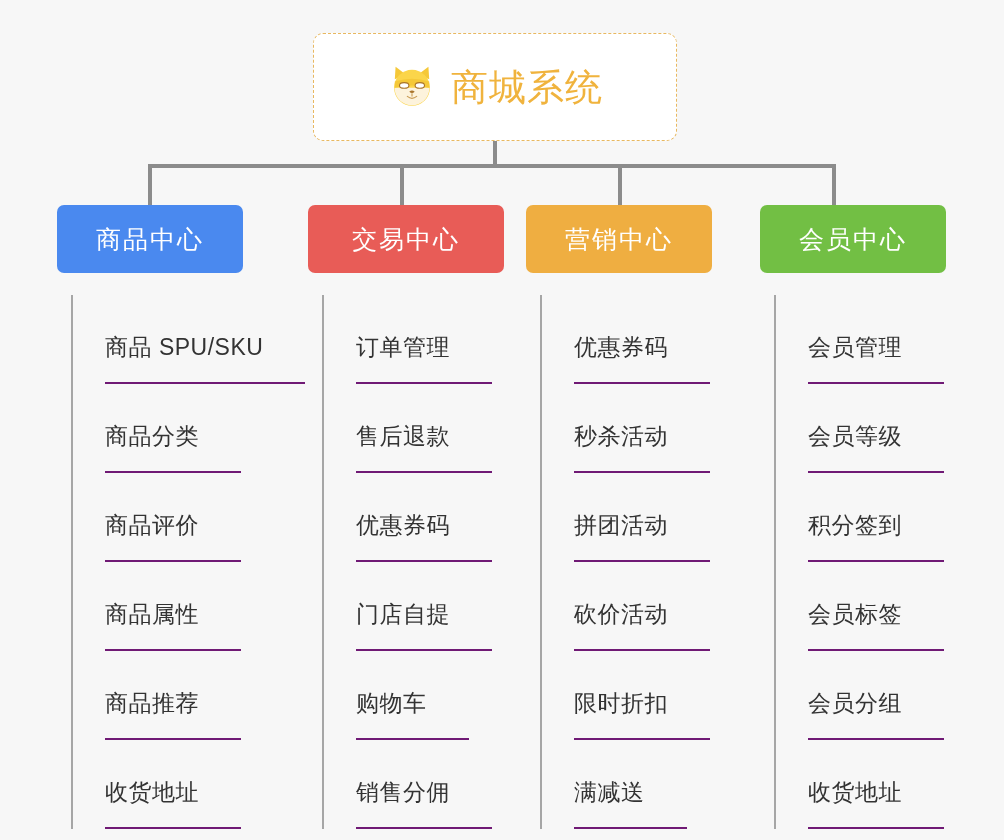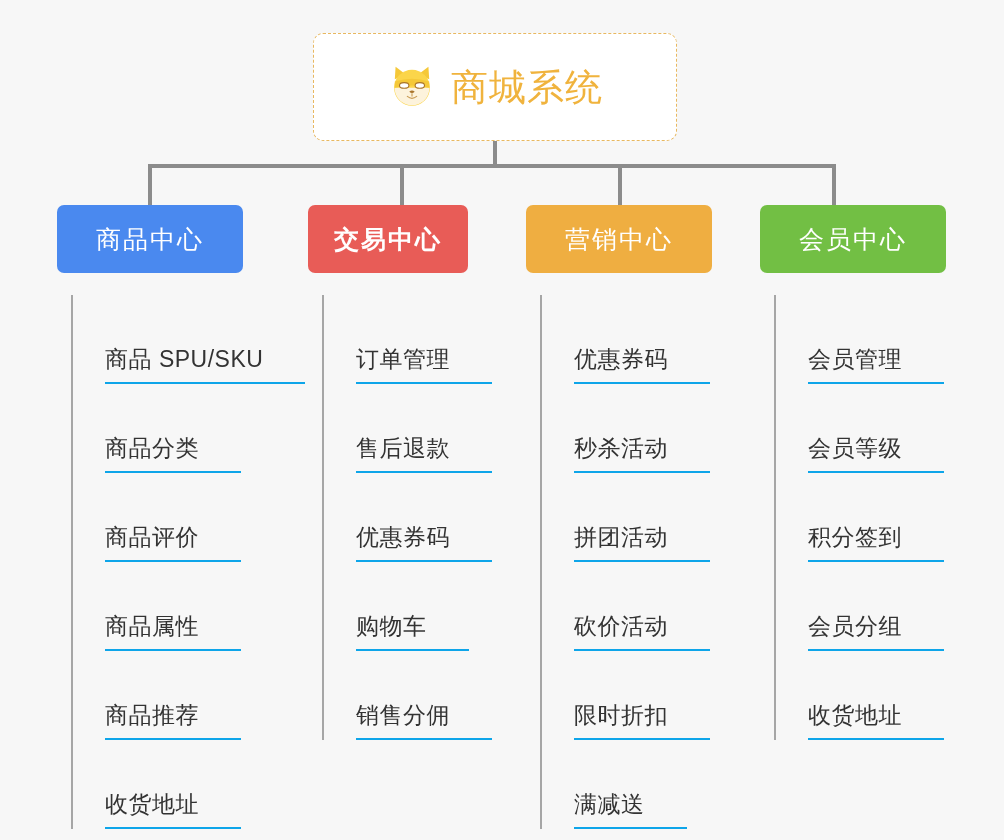--- a/index.html
+++ b/index.html
@@ -94,21 +94,21 @@
     border-radius: 7px;
     display: flex;
     align-items: center;
     justify-content: center;
     color: #ffffff;
     font-size: 25px;
     letter-spacing: 2px;
     white-space: nowrap;
   }
   .column.c0 .cat-header { width: 186px; }
-  .column.c1 .cat-header { width: 160px; font-weight: bold; }
+  .column.c1 .cat-header { width: 196px; }
   .column.c2 .cat-header { width: 186px; }
   .column.c3 .cat-header { width: 186px; }
 
   
   .leaf-list {
     position: relative;
     margin-top: 22px;
     margin-left: 14px;
     padding-left: 0;
     border-left: 2px solid #a6a6a6;
@@ -116,22 +116,22 @@
 
   .leaf-item {
     position: relative;
     height: 89px;
     display: flex;
     align-items: flex-end;
     padding-left: 32px;
   }
   .leaf-underline {
     display: inline-block;
-    border-bottom: 2px solid #0ea5e9;
-    padding-bottom: 7px;
+    border-bottom: 2px solid #701a75;
+    padding-bottom: 19px;
     padding-right: 42px;
   }
   .leaf-label {
     font-size: 23px;
     color: #333333;
     white-space: nowrap;
     letter-spacing: 0.5px;
   }
 </style>
 </head>
@@ -206,20 +206,23 @@
       <div class="leaf-item">
           <span class="leaf-underline"><span class="leaf-label">订单管理</span></span>
         </div>
       <div class="leaf-item">
           <span class="leaf-underline"><span class="leaf-label">售后退款</span></span>
         </div>
       <div class="leaf-item">
           <span class="leaf-underline"><span class="leaf-label">优惠券码</span></span>
         </div>
       <div class="leaf-item">
+          <span class="leaf-underline"><span class="leaf-label">门店自提</span></span>
+        </div>
+      <div class="leaf-item">
           <span class="leaf-underline"><span class="leaf-label">购物车</span></span>
         </div>
       <div class="leaf-item">
           <span class="leaf-underline"><span class="leaf-label">销售分佣</span></span>
         </div>
     </div>
   </div>
 
   <div class="column c2">
     <div class="cat-header" style="background: rgb(239, 174, 65);">
@@ -255,20 +258,23 @@
       <div class="leaf-item">
           <span class="leaf-underline"><span class="leaf-label">会员管理</span></span>
         </div>
       <div class="leaf-item">
           <span class="leaf-underline"><span class="leaf-label">会员等级</span></span>
         </div>
       <div class="leaf-item">
           <span class="leaf-underline"><span class="leaf-label">积分签到</span></span>
         </div>
       <div class="leaf-item">
+          <span class="leaf-underline"><span class="leaf-label">会员标签</span></span>
+        </div>
+      <div class="leaf-item">
           <span class="leaf-underline"><span class="leaf-label">会员分组</span></span>
         </div>
       <div class="leaf-item">
           <span class="leaf-underline"><span class="leaf-label">收货地址</span></span>
         </div>
     </div>
   </div>
 
 </div>
 

